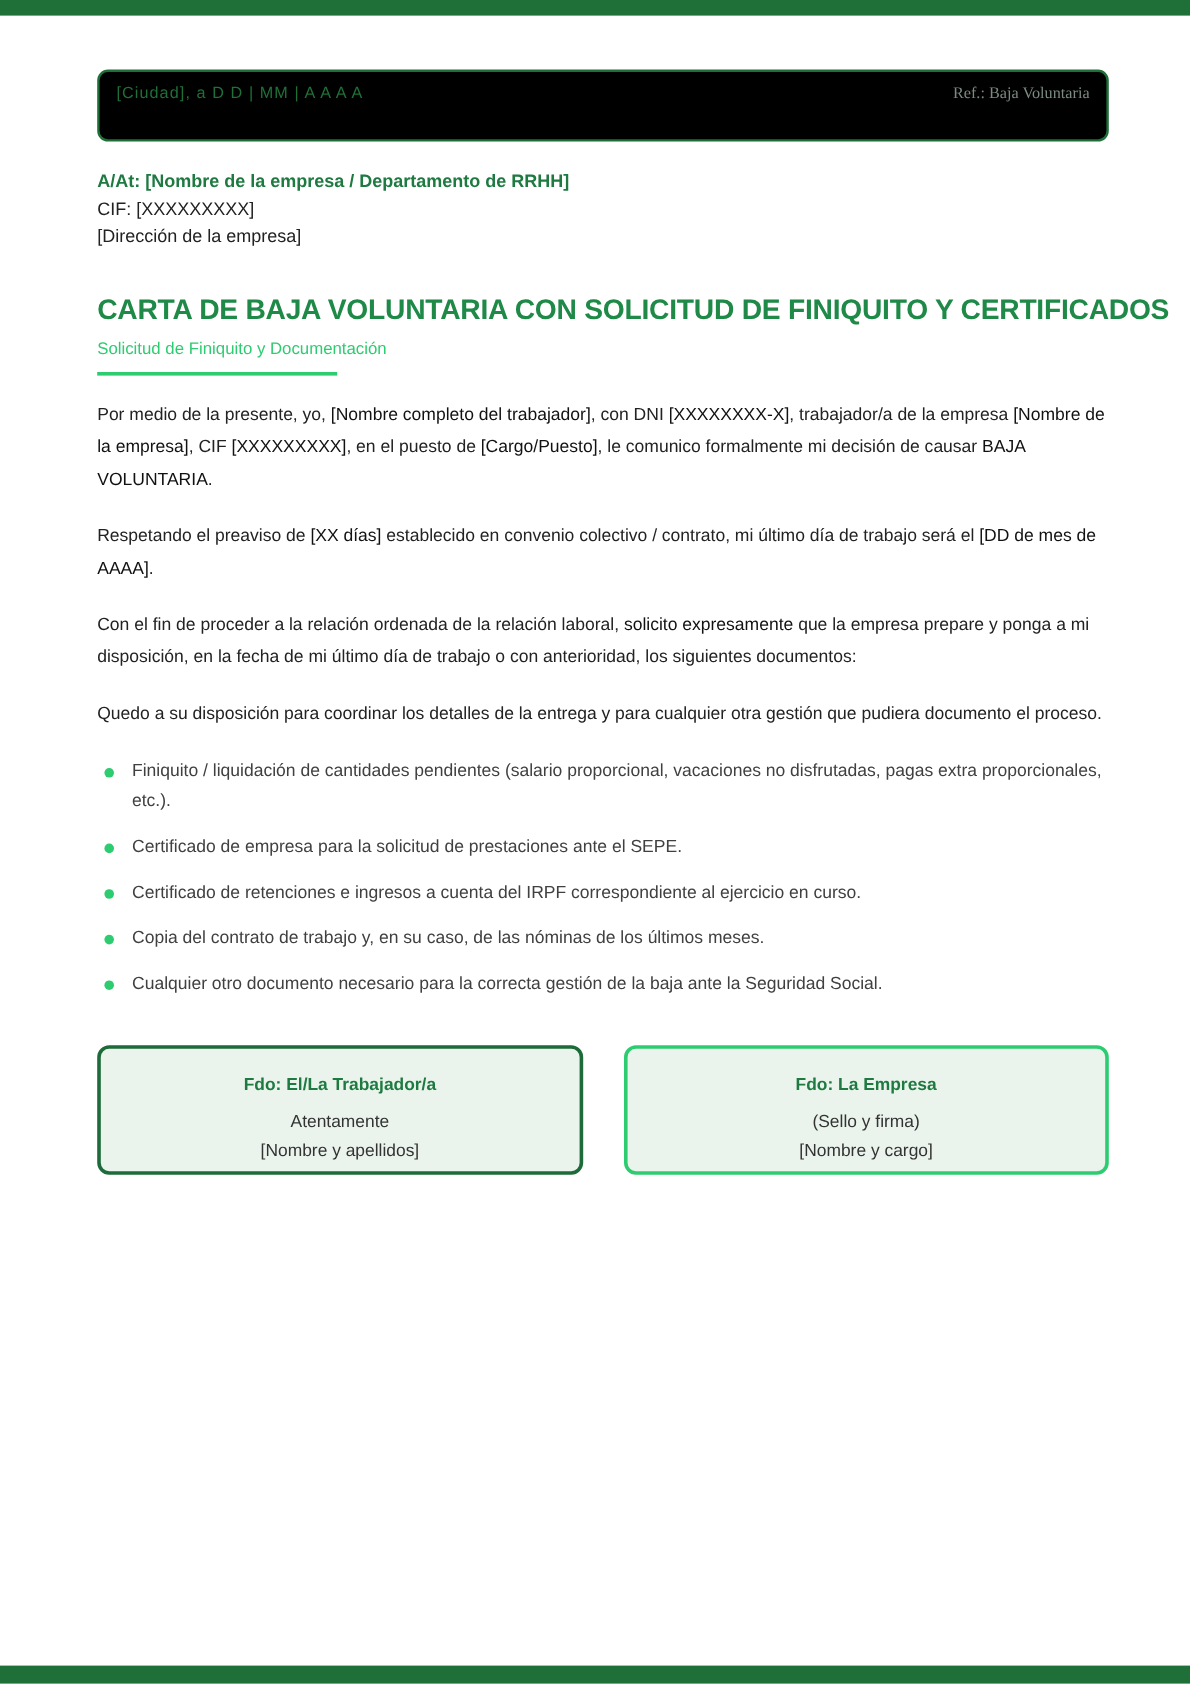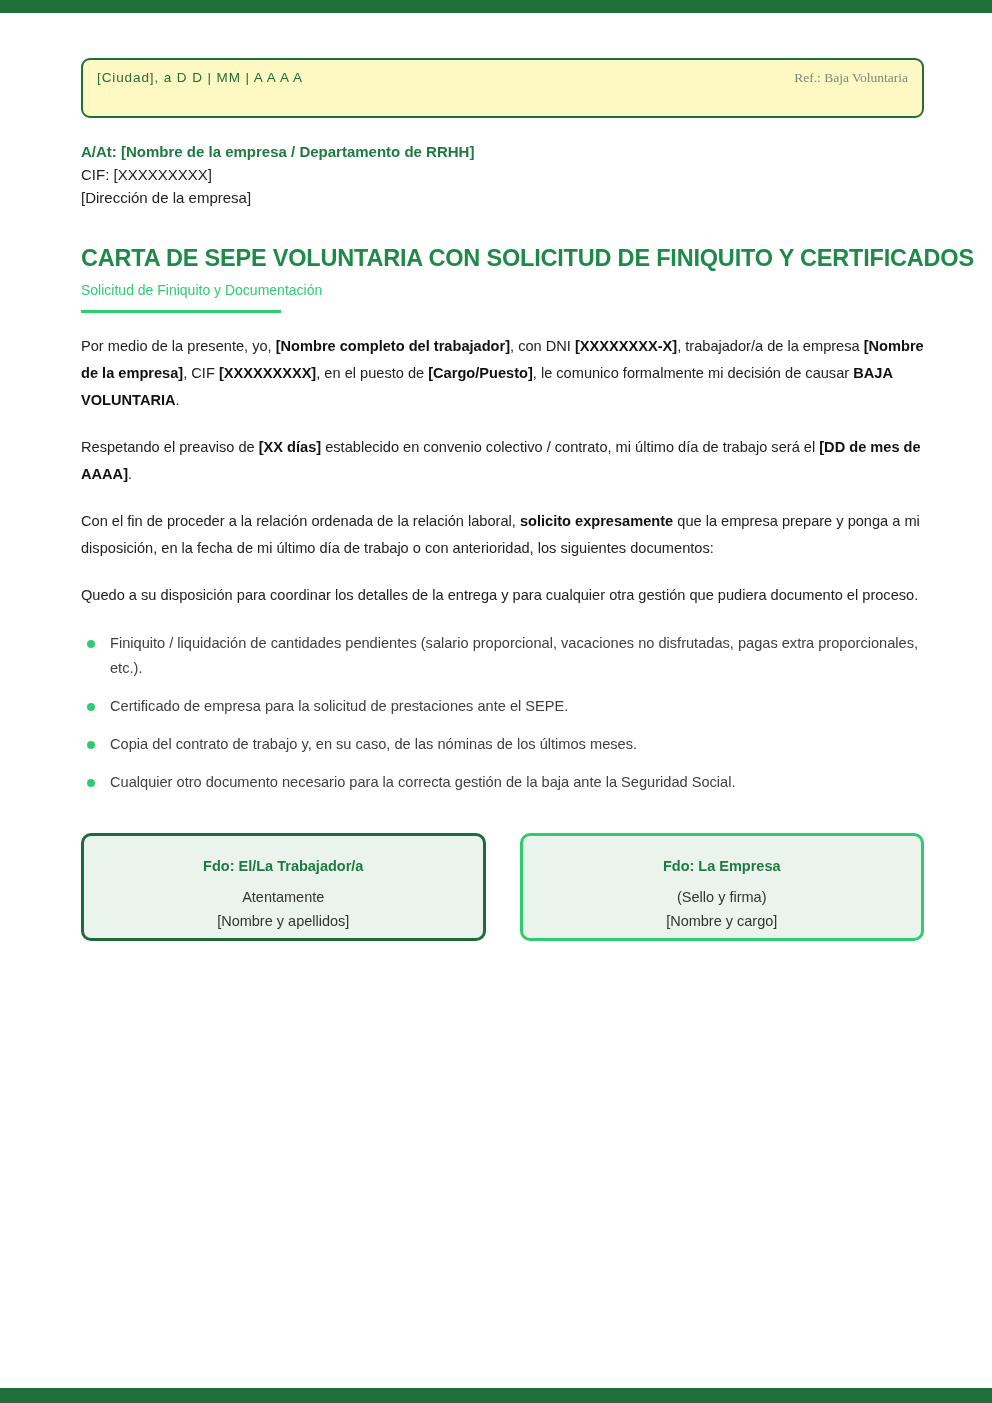--- a/index.html
+++ b/index.html
@@ -39,21 +39,21 @@
 
   .content {
     padding: 0 0 0 0;
   }
 
   
   .meta-box {
     margin: 45px 68px 0 81px;
     border: 2px solid #1f6f38;
     border-radius: 9px;
-    background: #fef9c3;
+    background: #000000;
     height: 60px;
     padding: 10px 14px 0 14px;
     box-sizing: border-box;
     position: relative;
   }
   .meta-row {
     display: flex;
     justify-content: space-between;
     align-items: baseline;
   }
@@ -106,21 +106,21 @@
   }
 
   
   .para {
     margin: 20px 68px 0 81px;
     font-size: 14.6px;
     line-height: 27px;
     color: #222222;
     text-align: left;
   }
-  .para b { font-weight: bold; color: #111111; }
+  .para b { font-weight: normal; color: #111111; }
 
   
   .bullets {
     margin: 22px 68px 0 81px;
     padding: 0;
     list-style: none;
   }
   .bullets li {
     position: relative;
     padding-left: 29px;
@@ -182,21 +182,21 @@
         <span class="meta-right">Ref.: Baja Voluntaria</span>
       </div>
     </div>
 
     <div class="recipient">
       <div class="r1">A/At: [Nombre de la empresa / Departamento de RRHH]</div>
       <div class="r2">CIF: [XXXXXXXXX]</div>
       <div class="r3">[Dirección de la empresa]</div>
     </div>
 
-    <div class="doc-title">CARTA DE SEPE VOLUNTARIA CON SOLICITUD DE FINIQUITO Y CERTIFICADOS</div>
+    <div class="doc-title">CARTA DE BAJA VOLUNTARIA CON SOLICITUD DE FINIQUITO Y CERTIFICADOS</div>
     <div class="doc-subtitle">Solicitud de Finiquito y Documentación</div>
     <div class="subtitle-rule"></div>
 
     <p class="para">
       <span>Por medio de la presente, yo, </span><b>[Nombre completo del trabajador]</b><span>, con DNI </span><b>[XXXXXXXX-X]</b><span>, trabajador/a de la empresa </span><b>[Nombre de la empresa]</b><span>, CIF </span><b>[XXXXXXXXX]</b><span>, en el puesto de </span><b>[Cargo/Puesto]</b><span>, le comunico formalmente mi decisión de causar </span><b>BAJA VOLUNTARIA</b><span>.</span>
     </p>
 
     <p class="para">
       <span>Respetando el preaviso de </span><b>[XX días]</b><span> establecido en convenio colectivo / contrato, mi último día de trabajo será el </span><b>[DD de mes de AAAA]</b><span>.</span>
     </p>
@@ -210,20 +210,24 @@
     </p>
 
     <ul class="bullets">
       <li>
         <span class="dot"></span>
         <span>Finiquito / liquidación de cantidades pendientes (salario proporcional, vacaciones no disfrutadas, pagas extra proporcionales, etc.).</span>
       </li>
       <li>
         <span class="dot"></span>
         <span>Certificado de empresa para la solicitud de prestaciones ante el SEPE.</span>
+      </li>
+      <li>
+        <span class="dot"></span>
+        <span>Certificado de retenciones e ingresos a cuenta del IRPF correspondiente al ejercicio en curso.</span>
       </li>
       <li>
         <span class="dot"></span>
         <span>Copia del contrato de trabajo y, en su caso, de las nóminas de los últimos meses.</span>
       </li>
       <li>
         <span class="dot"></span>
         <span>Cualquier otro documento necesario para la correcta gestión de la baja ante la Seguridad Social.</span>
       </li>
     </ul>

